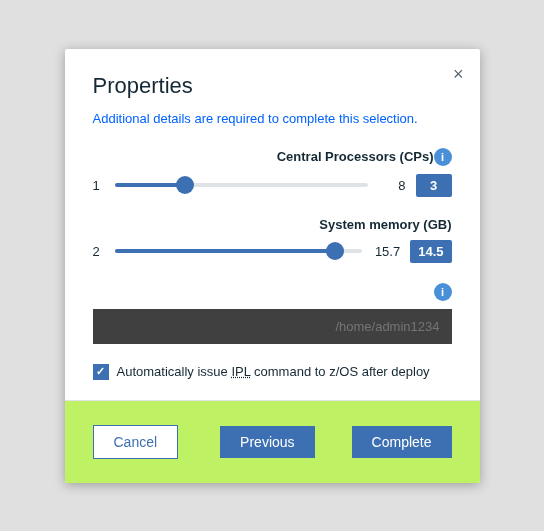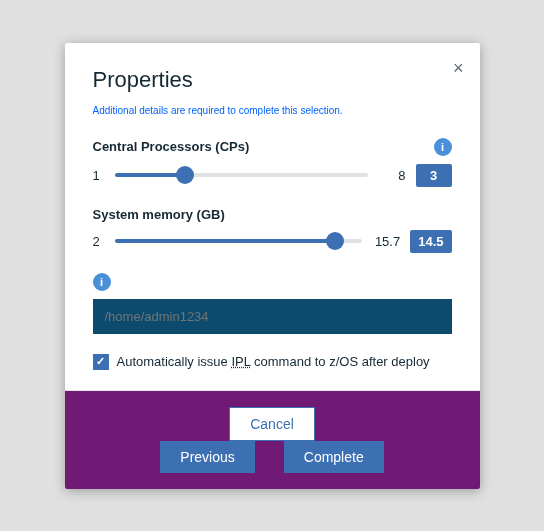--- a/index.html
+++ b/index.html
@@ -30,21 +30,21 @@
     }
 
     .dialog-title {
       font-size: 22px;
       font-weight: 300;
       color: #152935;
       margin-bottom: 12px;
     }
 
     .dialog-subtitle {
-      font-size: 10px;
+      font-size: 13px;
       color: #0062ff;
       margin-bottom: 14px;
     }
 
     .breadcrumb {
       font-size: 13px;
       color: #0062ff;
       margin-bottom: 18px;
       cursor: pointer;
     }
@@ -65,21 +65,21 @@
       padding: 0 28px 20px 28px;
     }
 
     .form-row {
       margin-bottom: 20px;
     }
 
     .form-label-row {
       display: flex;
       align-items: center;
-      justify-content: space-between;
+      justify-content: flex-end;
       margin-bottom: 8px;
     }
 
     .form-label {
       font-size: 13px;
       font-weight: 700;
       color: #152935;
     }
 
     .info-icon {
@@ -159,26 +159,27 @@
       font-weight: bold;
       padding: 4px 8px;
       border-radius: 2px;
       min-width: 36px;
       text-align: center;
     }
 
     .text-input {
       width: 100%;
       border: none;
-      background: #0c4a6e;
+      background: #404040;
       padding: 10px 12px;
       font-size: 13px;
       color: #999;
       border-radius: 0;
       outline: none;
+      text-align: right;
     }
 
     .checkbox-row {
       display: flex;
       align-items: center;
       gap: 8px;
       margin-top: 14px;
     }
 
     .checkbox-custom {
@@ -204,42 +205,41 @@
       font-size: 13px;
       color: #152935;
     }
 
     .checkbox-label .underline {
       text-decoration: underline;
       text-decoration-style: dotted;
     }
 
     .dialog-footer {
-      background: #701a75;
-      padding: 16px 28px;
+      background: #bef264;
+      padding: 24px 28px;
       display: flex;
       align-items: center;
       justify-content: space-between;
       border-top: 1px solid #dfe3e6;
-      flex-direction: column;
     }
 
     .btn-cancel {
       background: #fff;
       border: 1px solid #3d70b2;
       color: #3d70b2;
       padding: 8px 20px;
       font-size: 14px;
       cursor: pointer;
       border-radius: 0;
     }
 
     .btn-group {
       display: flex;
-      gap: 4px;
+      gap: 12px;
       justify-content: space-between;
     }
 
     .btn-previous {
       background: #3d70b2;
       border: none;
       color: #fff;
       padding: 8px 20px;
       font-size: 14px;
       cursor: pointer;

